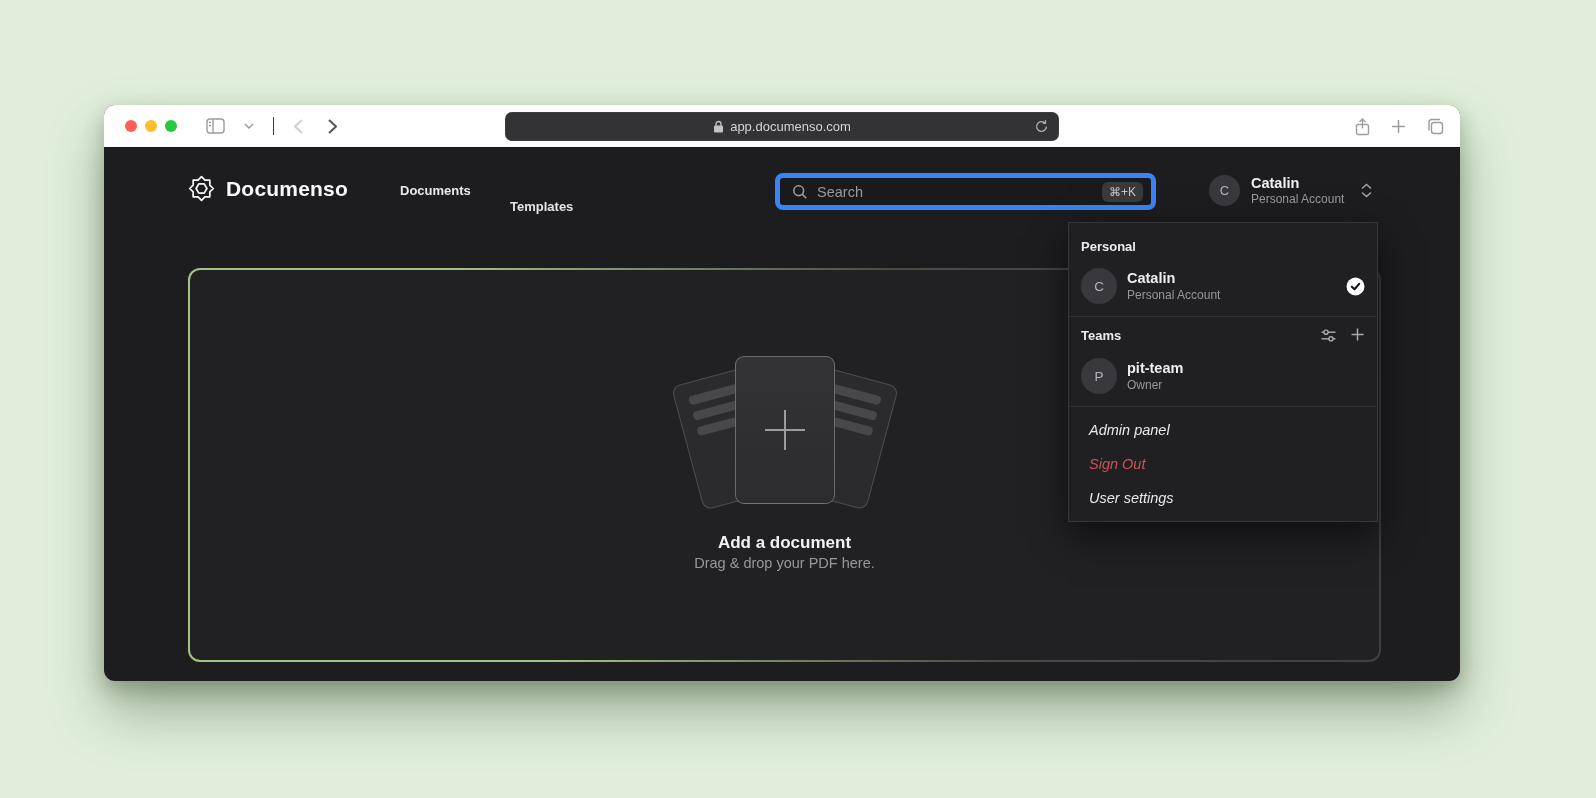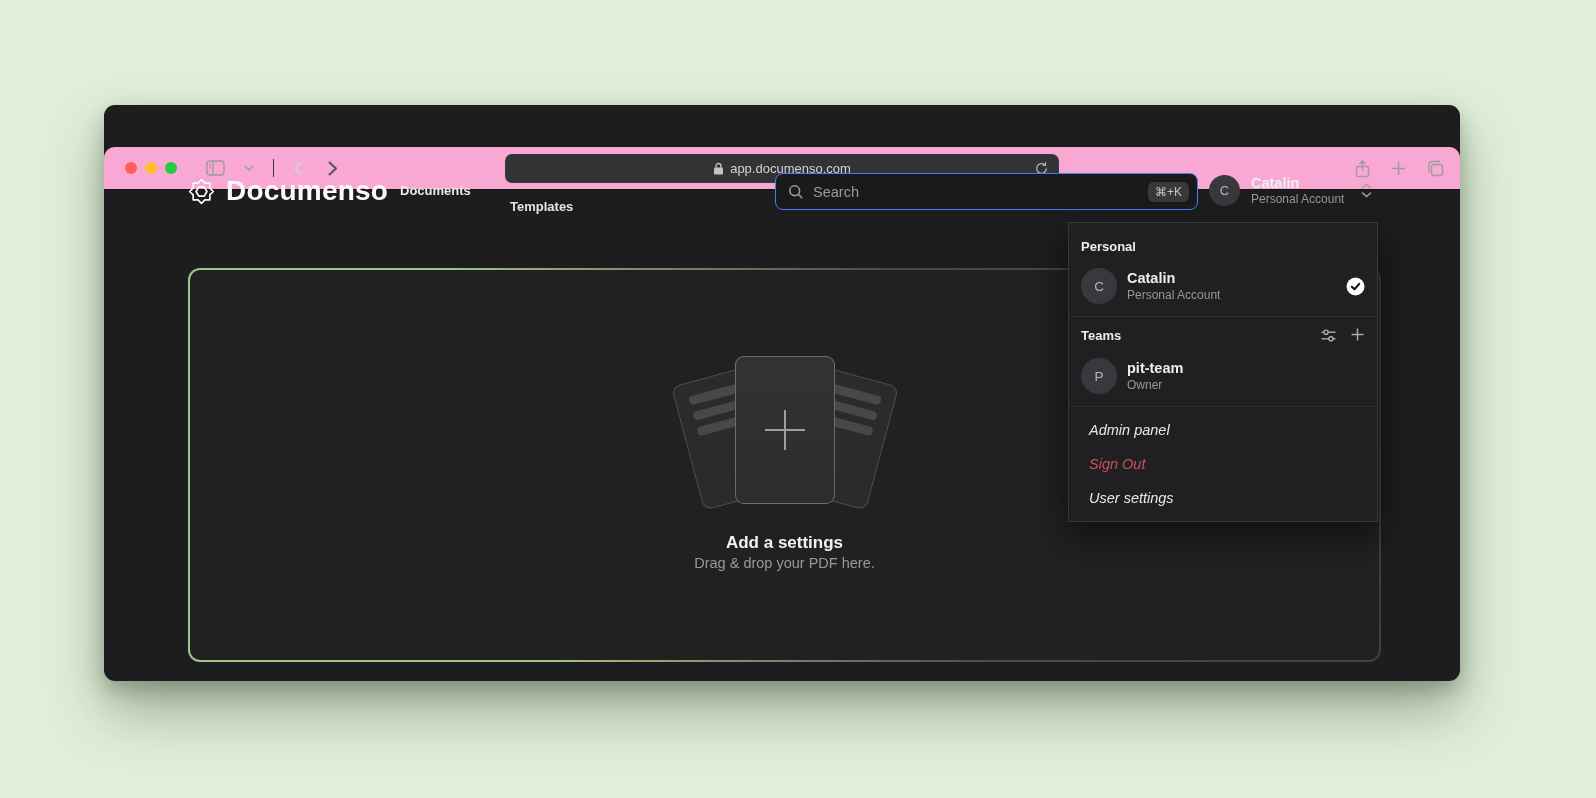--- a/index.html
+++ b/index.html
@@ -9,23 +9,23 @@
   
   .window {
     position:absolute; left:104px; top:105px; width:1356px; height:576px;
     background:#1d1d1f; border-radius:11px;
     box-shadow:0 30px 55px rgba(40,60,35,.38), 0 8px 20px rgba(40,60,35,.28);
   }
 
   
   .titlebar {
     position:absolute; left:0; top:0; right:0; height:43px;
-    background:#f9a8d4; border-radius:11px 11px 0 0;
+    background:#ffffff; border-radius:11px 11px 0 0;
     border-bottom:1px solid #141415;
-    display:flex; align-items:center;margin-top:42px;
+    display:flex; align-items:center;
   }
   .traffic { display:flex; gap:8px; margin-left:21px; }
   .light { width:12px; height:12px; border-radius:50%; }
   .light.red    { background:#ff5f57; }
   .light.yellow { background:#febc2e; }
   .light.green  { background:#28c840; }
   .tb-icons { display:flex; align-items:center; margin-left:24px; gap:6px; }
   .tb-btn { width:28px; height:26px; display:flex; align-items:center; justify-content:center; color:#9c9c9e; }
   .tb-btn.dim { color:#555558; }
   .tb-btn svg { display:block; }
@@ -38,28 +38,28 @@
     display:flex; align-items:center; justify-content:center;
     color:#d4d4d6; font-size:13px;
   }
   .urlbar .lock { margin-right:6px; display:flex; }
   .urlbar .refresh { position:absolute; right:9px; top:6px; color:#b2b2b4; }
 
   .tb-right { position:absolute; right:16px; top:0; height:43px; display:flex; align-items:center; gap:21px; color:#9c9c9e; }
 
   
   .brand { position:absolute; left:84px; top:70px; display:flex; align-items:center; gap:11px; color:#fafafa; }
-  .brand .name { font-size:28px; font-weight:800; letter-spacing:.2px; }
+  .brand .name { font-size:21px; font-weight:800; letter-spacing:.2px; }
   .nav-link { position:absolute; top:78px; font-size:13px; font-weight:600; cursor:default; }
   .nav-link.active { color:#e9e9ea; }
   .nav-link.idle   { color:#e5e5e5;margin-top:16px; }
 
   .search {
-    position:absolute; left:671px; top:68px; width:423px; height:37px;
-    background:#1a1a1c; border:1px solid #3b82f6; border-radius:8px;
+    position:absolute; left:671px; top:68px; width:381px; height:37px;
+    background:#1a1a1c; border:5px solid #3b82f6; border-radius:8px;
     display:flex; align-items:center; padding:0 8px 0 12px; gap:9px;
   }
   .search input {
     flex:1; background:transparent; border:none; outline:none;
     color:#cfcfd1; font-size:14.5px; font-family:"Liberation Sans", sans-serif;
   }
   .search input::placeholder { color:#9a9a9d; }
   .kbd {
     background:#3a3a3d; color:#c6c6c8; border-radius:6px;
     font-size:12px; padding:4px 7px; line-height:1;
@@ -254,21 +254,21 @@
         </div>
         <div class="card center">
           <span class="plus-wrap">
             <svg width="46" height="46" viewBox="0 0 46 46" fill="none" stroke="currentColor" stroke-width="2">
               <line x1="23" y1="3" x2="23" y2="43"></line>
               <line x1="3" y1="23" x2="43" y2="23"></line>
             </svg>
           </span>
         </div>
       </div>
-      <div class="dz-title">Add a settings</div>
+      <div class="dz-title">Add a document</div>
       <div class="dz-sub">Drag &amp; drop your PDF here.</div>
     </div>
   </div>
 
   <div class="menu">
     <div class="m-label">Personal</div>
 
     <div class="m-row">
       <div class="avatar">C</div>
       <div>

